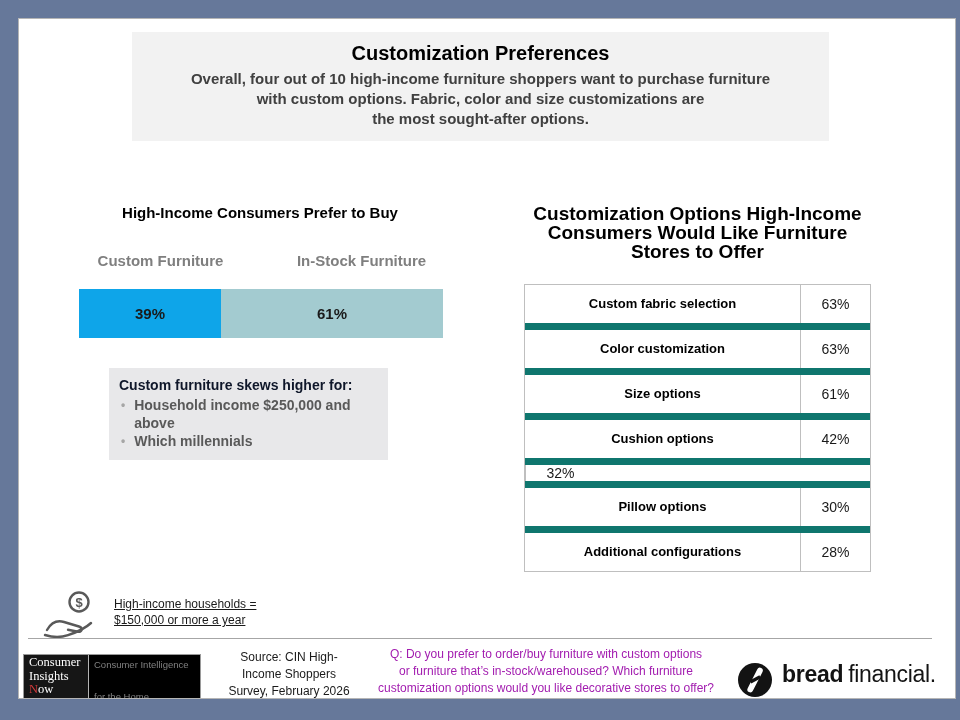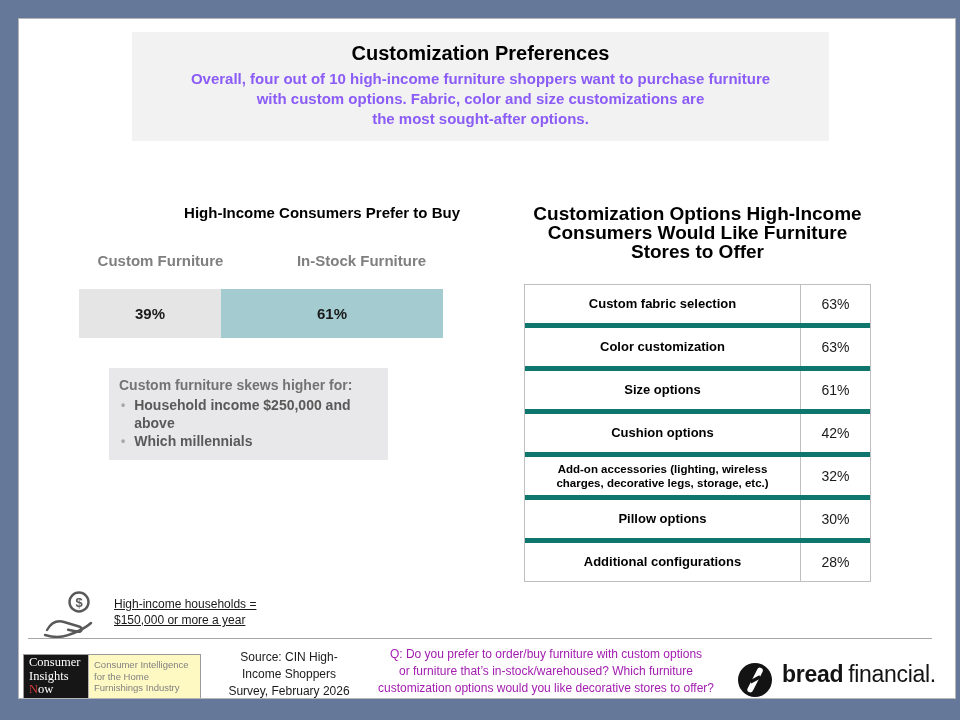--- a/index.html
+++ b/index.html
@@ -6,68 +6,68 @@
   body{font-family:"Liberation Sans","DejaVu Sans",sans-serif;}
   .slide{width:960px;height:720px;background:#66789A;box-sizing:border-box;
          padding:18px 4px 21px 18px;position:relative;}
   .canvas{position:relative;width:100%;height:100%;background:#fff;
           border:1px solid #b5b5b5;box-sizing:border-box;overflow:hidden;}
 
   
   .title-box{position:absolute;left:113px;top:13px;width:697px;height:109px;
              background:#f2f2f2;text-align:center;padding-top:10px;box-sizing:border-box;}
   .title-box h1{margin:0 0 4px;font-size:20px;font-weight:bold;color:#000;}
-  .subtitle{font-size:15px;font-weight:bold;color:#8b5cf6;line-height:20px;}
-
-  
-  .chart-title{position:absolute;left:41px;top:185px;width:400px;text-align:right;
+  .subtitle{font-size:15px;font-weight:bold;color:#404040;line-height:20px;}
+
+  
+  .chart-title{position:absolute;left:41px;top:185px;width:400px;text-align:center;
                font-size:15px;font-weight:bold;color:#000;}
   .bar-labels{position:absolute;left:60px;top:233px;width:364px;display:flex;gap:38px;}
   .bar-labels div{flex:1;text-align:center;font-size:15px;font-weight:bold;color:#7f7f7f;}
   .stacked-bar{position:absolute;left:60px;top:270px;width:364px;height:49px;display:flex;}
   .bar-seg{display:flex;align-items:center;justify-content:center;
            font-size:15px;font-weight:bold;color:#1a1a1a;height:100%;box-sizing:border-box;}
 
   
   .callout{position:absolute;left:90px;top:349px;width:279px;min-height:90px;
            background:#e8e8ea;padding:9px 10px 10px 10px;box-sizing:border-box;}
-  .callout-title{font-size:14px;font-weight:bold;color:#737373;margin-bottom:3px;}
+  .callout-title{font-size:14px;font-weight:bold;color:#0f172a;margin-bottom:3px;}
   .bullet-list{list-style:none;margin:0;padding:0;}
   .bullet-list li{display:flex;font-size:14px;font-weight:bold;color:#595959;line-height:18px;}
   .bullet-dot{color:#a6a6a6;margin:0 9px 0 2px;font-size:12px;}
 
   
   .table-title{position:absolute;left:505px;top:185px;width:347px;text-align:center;
                font-size:19px;font-weight:bold;color:#000;line-height:19px;}
   .otable{position:absolute;left:505px;top:265px;width:347px;border:1px solid #bfbfbf;
           box-sizing:border-box;background:#fff;}
-  .trow{display:flex;border-top:5px solid #0f766e;}
+  .trow{display:flex;border-top:7px solid #0f766e;}
   .trow:first-child{border-top:none;}
   .tcell-label{flex:1;display:flex;align-items:center;justify-content:center;text-align:center;
                font-size:13px;font-weight:bold;color:#000;padding:4px 8px;min-height:38px;
                box-sizing:border-box;line-height:16px;}
   .tcell-label.small{font-size:11.5px;line-height:14px;}
   .tcell-value{width:69px;border-left:1px solid #bfbfbf;display:flex;align-items:center;
                justify-content:center;font-size:14px;color:#1a1a1a;flex-shrink:0;}
 
   
   .note-icon{position:absolute;left:22px;top:571px;}
   .note-text{position:absolute;left:95px;top:577px;font-size:12px;color:#1a1a1a;line-height:16px;text-decoration:underline;}
 
   .divider{position:absolute;left:9px;top:619px;width:904px;border-top:1px solid #a6a6a6;}
 
   
   .cin-logo{position:absolute;left:4px;top:635px;width:178px;height:45px;border:1px solid #9a9a9a;
-            display:flex;background:#fef9c3;box-sizing:border-box;}
+            display:flex;background:#000000;box-sizing:border-box;}
   .cin-black{background:#161616;color:#fff;font-family:"Liberation Serif","DejaVu Serif",serif;
              font-size:12.5px;line-height:13.5px;padding:2px 5px;display:flex;flex-direction:column;
              justify-content:center;width:64px;box-sizing:border-box;flex-shrink:0;}
   .cin-red{color:#d03a3a;}
   .cin-tagline{flex:1;border-left:1px solid #b5b5b5;color:#808080;font-size:9.5px;line-height:11.5px;
-               padding:4px 5px;display:flex;flex-direction:column;white-space:nowrap;}
+               padding:4px 5px;display:flex;flex-direction:column;white-space:nowrap;gap:20px;}
 
   .source{position:absolute;left:190px;top:630px;width:160px;text-align:center;
           font-size:12px;line-height:17px;color:#1a1a1a;}
   .question{position:absolute;left:336px;top:627px;width:382px;text-align:center;
             font-size:12px;line-height:17px;color:#a21caf;}
 
   .brand{position:absolute;left:717px;top:642px;display:flex;align-items:flex-start;}
   .brand-word{font-size:23px;color:#131313;margin-left:8px;letter-spacing:-0.3px;}
   .brand-bold{font-weight:bold;}
   .brand-light{font-weight:normal;margin-left:5px;}
@@ -86,21 +86,21 @@
           <div>the most sought-after options.</div>
         </div>
     </div>
 
     <div class="chart-title">High-Income Consumers Prefer to Buy</div>
     <div class="bar-labels">
       <div>Custom Furniture</div>
       <div>In-Stock Furniture</div>
     </div>
     <div class="stacked-bar">
-        <div class="bar-seg" style="width: 39%; background: #e5e5e5;">39%</div>
+        <div class="bar-seg" style="width: 39%; background: #0ea5e9;">39%</div>
         <div class="bar-seg" style="width: 61%; background: rgb(163, 203, 208);">61%</div>
       </div>
 
     <div class="callout">
       <div class="callout-title">Custom furniture skews higher for:</div>
       <ul class="bullet-list">
           <li>
             <span class="bullet-dot">•</span>
             <span>Household income $250,000 and above</span>
           </li>
@@ -127,21 +127,20 @@
         </div>
         <div class="trow">
           <div class="tcell-label">Size options</div>
           <div class="tcell-value">61%</div>
         </div>
         <div class="trow">
           <div class="tcell-label">Cushion options</div>
           <div class="tcell-value">42%</div>
         </div>
         <div class="trow">
-          <div class="tcell-label small">Add-on accessories (lighting, wireless charges, decorative legs, storage, etc.)</div>
           <div class="tcell-value">32%</div>
         </div>
         <div class="trow">
           <div class="tcell-label">Pillow options</div>
           <div class="tcell-value">30%</div>
         </div>
         <div class="trow">
           <div class="tcell-label">Additional configurations</div>
           <div class="tcell-value">28%</div>
         </div>

